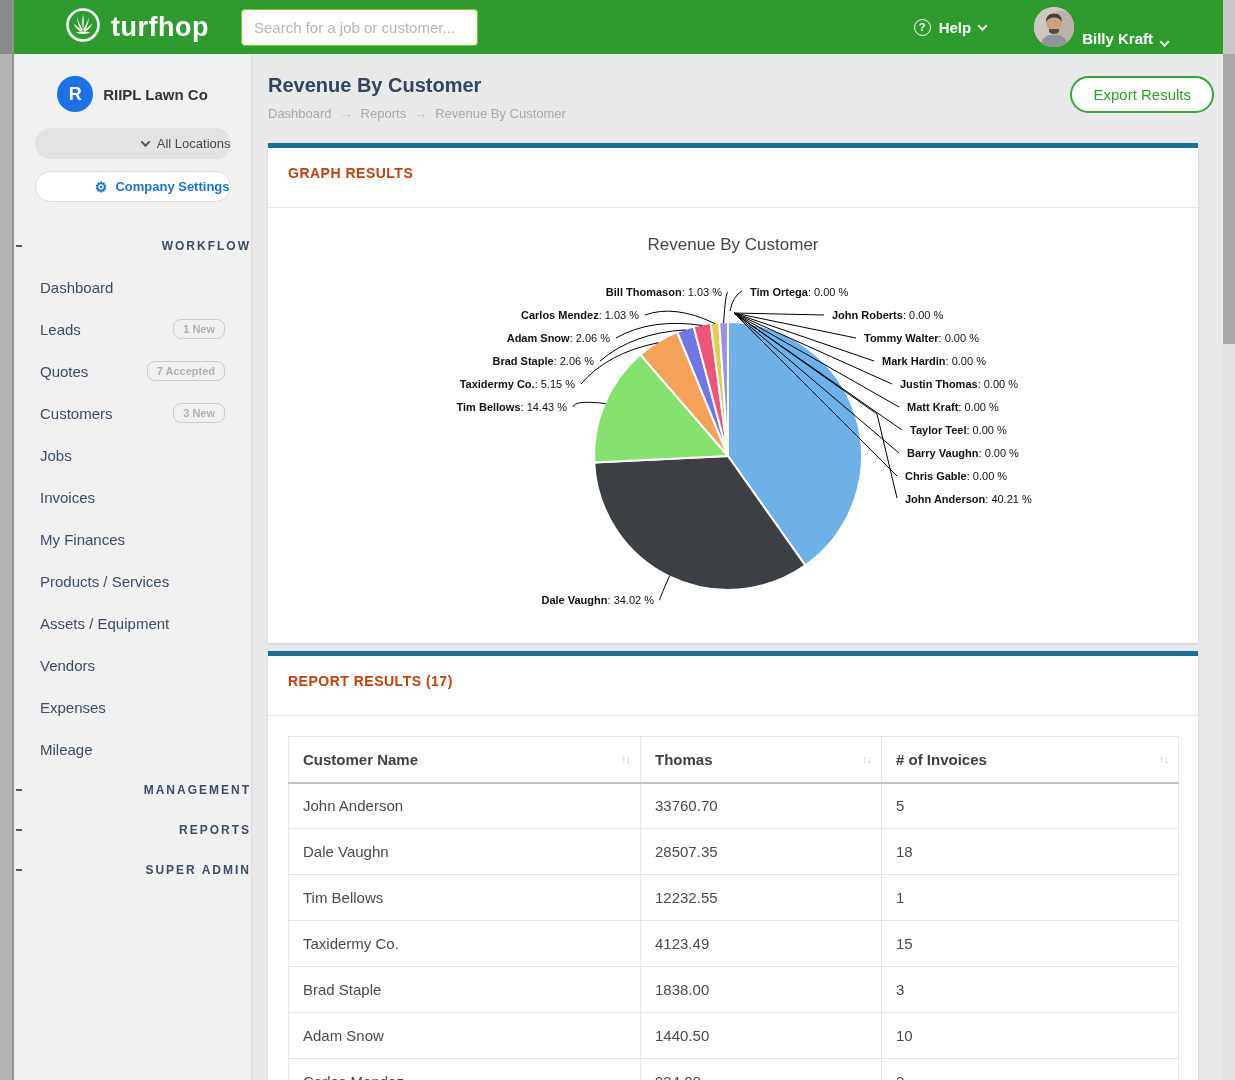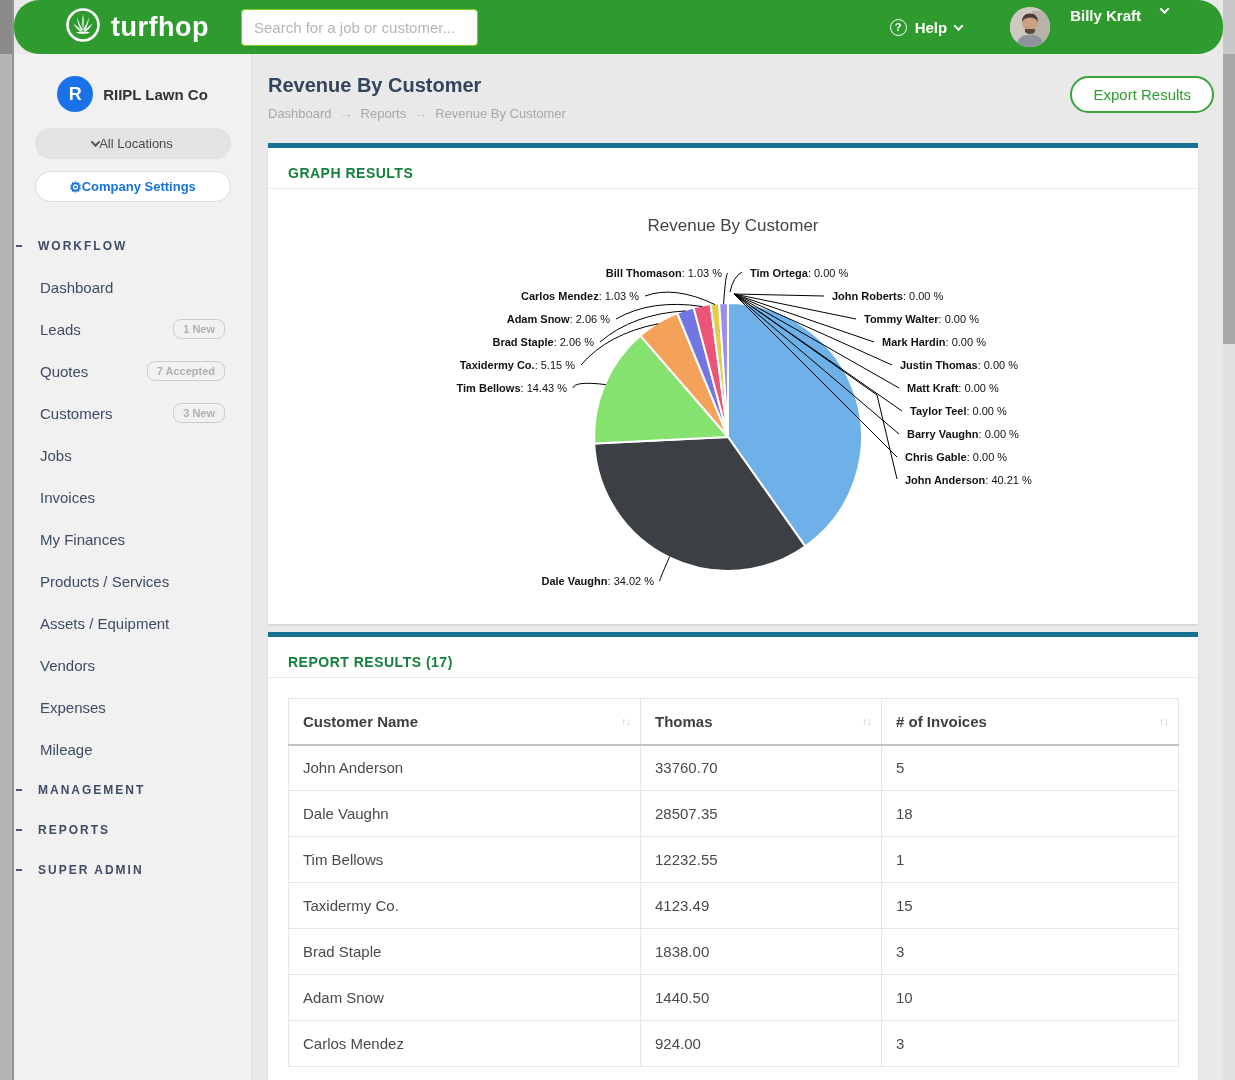--- a/index.html
+++ b/index.html
@@ -8,65 +8,65 @@
 
   
   .gutter-left { width:14px; flex:0 0 14px; background:linear-gradient(to bottom,#8a8a8a 0,#8a8a8a 54px,#b4b4b4 54px,#b4b4b4 100%); border-right:2px solid #939393; }
   .scrollbar-right { width:12px; flex:0 0 12px; background:#e2e2e2; position:relative; }
   .scrollbar-right .cap { position:absolute; top:0; left:0; right:0; height:54px; background:#c8c8c8; }
   .scrollbar-right .thumb { position:absolute; top:54px; left:0; right:0; height:290px; background:#a8a8a8; }
 
   .center { flex:1; display:flex; flex-direction:column; min-width:0; }
 
   
-  .topbar { height:54px; flex:0 0 54px; background:#2f9b2f; display:flex; align-items:center; color:#fff;border-radius:25px; }
+  .topbar { height:54px; flex:0 0 54px; background:#2f9b2f; display:flex; align-items:center; color:#fff; }
   .brand { display:flex; align-items:center; margin-left:50px; cursor:pointer; }
   .brand-name { font-size:27px; font-weight:bold; letter-spacing:.5px; margin-left:9px; }
   .search-box { margin-left:32px; width:237px; height:37px; background:#fff; border:1px solid #84cc16; border-radius:4px; font-size:15px; padding:0 12px; color:#444; outline:none; }
   .search-box::placeholder { color:#b5b5b5; }
   .top-right { margin-left:auto; display:flex; align-items:center; margin-right:55px; }
   .help-group { display:flex; align-items:center; gap:8px; cursor:pointer; margin-right:48px; }
   .help-circle { width:17px; height:17px; border:1.5px solid #fff; border-radius:50%; display:flex; align-items:center; justify-content:center; font-size:11px; font-weight:bold; }
   .help-label { font-size:15px; font-weight:600; }
   .chev { width:7px; height:7px; border-right:2px solid #fff; border-bottom:2px solid #fff; transform:rotate(45deg) translate(-1px,-1px); display:inline-block; }
   .chev-dark { border-color:#555; }
   .avatar { width:40px; height:40px; border-radius:50%; overflow:hidden; flex:0 0 40px; background:#d9d0c7; }
-  .user-group { display:flex; align-items:flex-start; gap:20px; cursor:pointer; }
+  .user-group { display:flex; align-items:flex-end; gap:8px; cursor:pointer; }
   .user-name { font-size:15px; font-weight:600; }
 
   
   .body-row { flex:1; display:flex; min-height:0; }
 
   
   .sidebar { width:238px; flex:0 0 238px; background:#f1f1f1; border-right:1px solid #ddd; padding-top:16px; overflow:hidden; }
   .company { display:flex; align-items:center; justify-content:center; gap:10px; margin:6px 0 16px; }
   .company-avatar { width:36px; height:36px; border-radius:50%; background:#1b72e8; color:#fff; font-weight:bold; font-size:18px; display:flex; align-items:center; justify-content:center; }
   .company-name { font-size:15px; font-weight:600; color:#333;text-align:right; }
-  .pill { width:196px; height:31px; margin:0 auto 12px; border-radius:16px; display:flex; align-items:center; justify-content:center; gap:0; font-size:13px; cursor:pointer; }
+  .pill { width:196px; height:31px; margin:0 auto 12px; border-radius:16px; display:flex; align-items:center; justify-content:flex-end; gap:8px; font-size:13px; cursor:pointer; }
   .pill-locations { background:#e3e3e3; color:#4a4a4a; }
   .pill-settings { background:#fff; border:1px solid #ddd; color:#1873d8; font-weight:600; }
   .gear { font-size:14px; line-height:1; }
   .nav { margin-top:24px; }
-  .nav-header { position:relative; height:40px; display:flex; align-items:center; padding-left:24px; cursor:pointer; }
+  .nav-header { position:relative; height:40px; display:flex; align-items:center; padding-left:24px; cursor:pointer;justify-content:flex-end; }
   .nav-header-label { font-size:12px; font-weight:bold; letter-spacing:2px; color:#3d4c66; }
   .dashes { position:absolute; left:-14px; top:19px; width:22px; border-top:2px dashed #4a5a74; }
   .nav-item { height:42px; display:flex; align-items:center; padding:0 26px; font-size:15px; color:#3d4c66; cursor:pointer; }
   .nav-item .badge { margin-left:auto; border:1px solid #ccc; border-radius:8px; color:#b0b0b0; background:#fff0; font-size:11px; font-weight:600; padding:3px 9px; }
 
   
   .main { flex:1; min-width:0; background:#e9e9e9; overflow:hidden; }
   .page-head { height:89px; padding:20px 25px 0 16px; position:relative; }
   .page-title { font-size:20px; font-weight:bold; color:#33455e; }
   .breadcrumb { margin-top:9px; font-size:13px; color:#a8a8a8; display:flex; gap:8px; align-items:center; }
   .crumb { cursor:pointer; }
   .crumb-arrow { color:#bbb; font-size:13px; }
   .export-btn { position:absolute; right:9px; top:22px; height:37px; padding:0 21px; background:#fff; border:2px solid #3aa33a; border-radius:19px; color:#2e9e2e; font-size:15px; cursor:pointer; font-family:inherit; }
 
   .panel { margin:0 25px 8px 16px; background:#fff; border-top:5px solid #177192; box-shadow:0 1px 2px rgba(0,0,0,.12); }
-  .panel-head { height:41px; line-height:50px; padding-left:20px; font-size:14px; font-weight:bold; letter-spacing:.5px; color:#15803d; border-bottom:1px solid #e8e8e8; }
+  .panel-head { height:60px; line-height:50px; padding-left:20px; font-size:14px; font-weight:bold; letter-spacing:.5px; color:#c2410c; border-bottom:1px solid #e8e8e8; }
   .chart-wrap { height:435px; }
 
   
   .pie-title { font-size:17px; fill:#444; }
   .pie-label { font-size:11px; fill:#111; }
   .pie-label .lbl-name { font-weight:bold; }
   .leader { fill:none; stroke:#000; stroke-width:1; }
 
   
   .table-wrap { padding:20px; }

